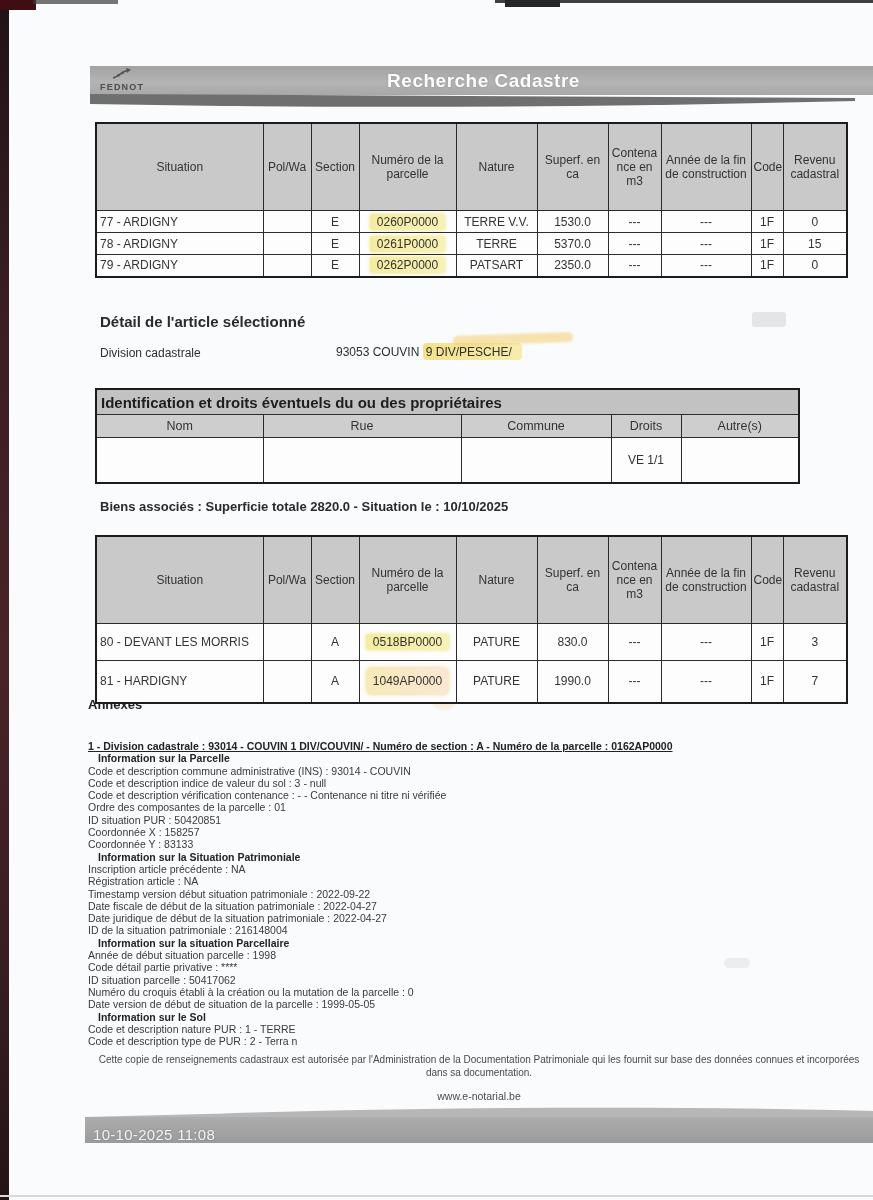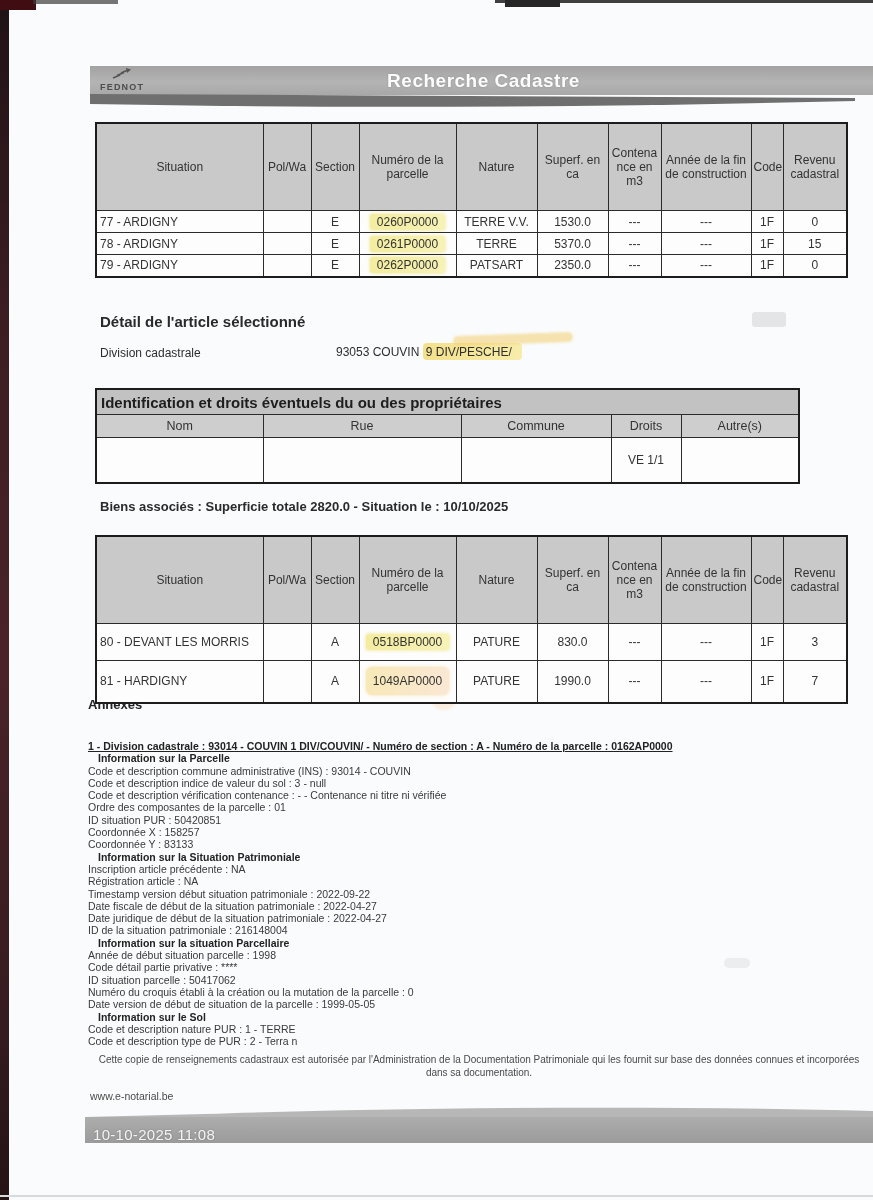--- a/index.html
+++ b/index.html
@@ -67,21 +67,21 @@
   
   .h-biens{position:absolute;left:100px;top:499px;font-size:13px;font-weight:bold;color:#2a2a2a;}
   
   .h-annex{position:absolute;left:88px;top:697px;font-size:13px;font-weight:bold;color:#222;}
   .annex{position:absolute;left:88px;top:740px;width:720px;font-size:10.5px;line-height:12.3px;color:#3a3a3a;}
   .annex .a-title{font-weight:bold;text-decoration:underline;color:#222;}
   .annex .a-bold{font-weight:bold;color:#222;padding-left:10px;}
   
   .disclaimer{position:absolute;left:90px;top:1053px;width:778px;text-align:center;
     font-size:10px;line-height:13px;color:#4a4a4a;}
-  .website{position:absolute;left:90px;top:1090px;width:778px;
+  .website{position:absolute;left:90px;top:1090px;width:778px;text-align:center;
     font-size:10.5px;color:#4a4a4a;}
   .footcurve{position:absolute;left:85px;top:1105px;width:788px;height:13px;}
   .footerbar{position:absolute;left:85px;top:1117px;width:788px;height:26px;
     background:linear-gradient(180deg,#adadad,#9b9b9b);display:flex;align-items:flex-end;}
   .foot-ts{font-size:15px;color:#f4f4f4;padding-left:8px;letter-spacing:.3px;
     text-shadow:0 0 2px rgba(110,110,110,.7);}
 </style>
 </head>
 <body>
 

